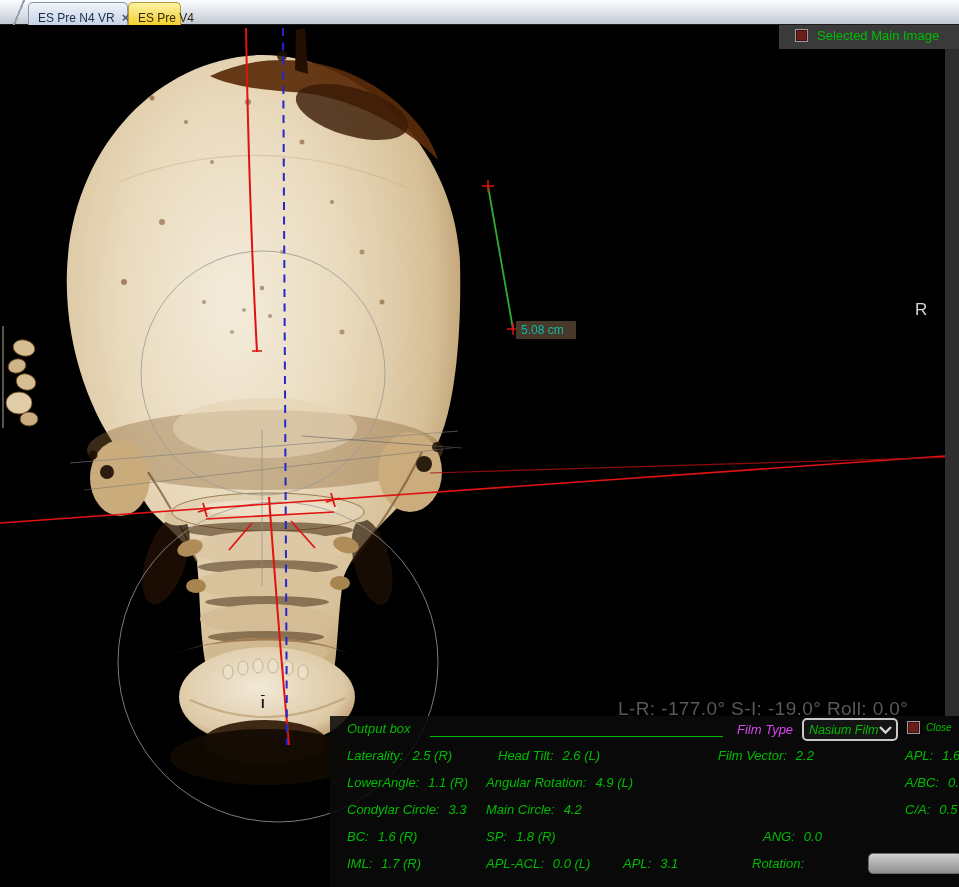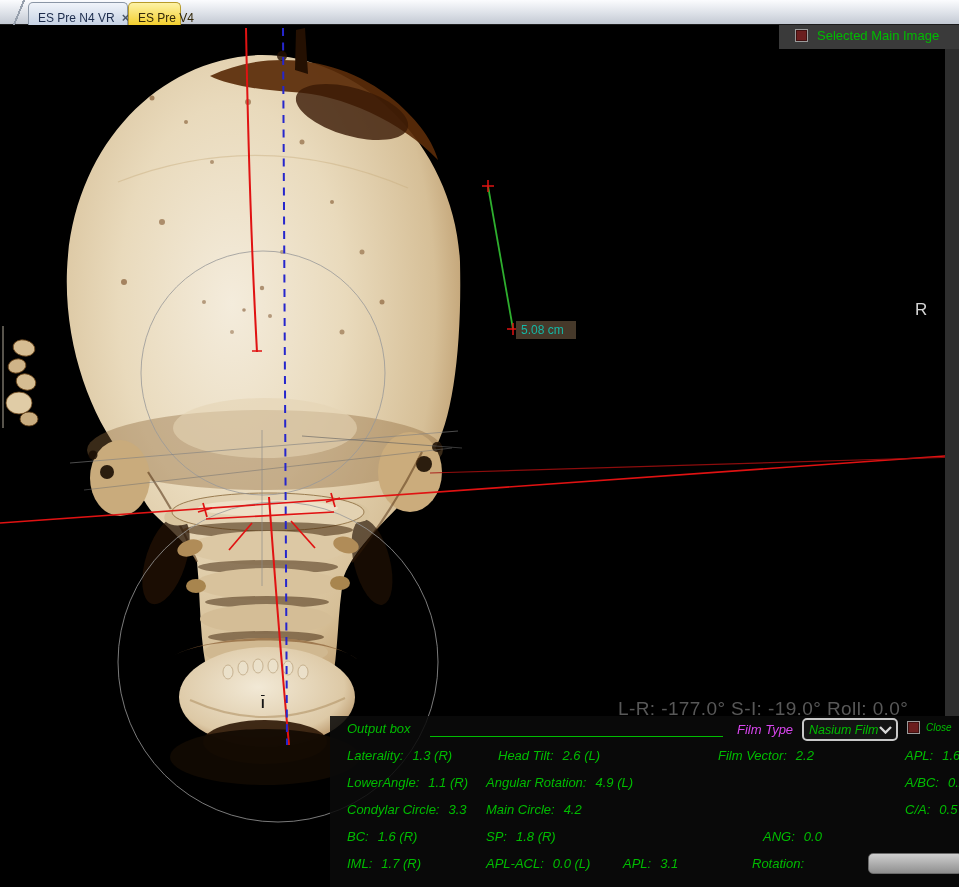--- a/index.html
+++ b/index.html
@@ -219,21 +219,21 @@
         <span class="val">Nasium Film</span>
         <span class="chev">
           <svg width="13" height="8" viewBox="0 0 13 8">
               <path d="M1,1 L6.5,6.5 L12,1" stroke="#d8d8d8" stroke-width="2.4" fill="none"></path>
             </svg>
         </span>
       </div>
       <span class="chk close-chk"></span>
       <span class="close-lbl">Close</span>
 
-      <div class="cell" style="left:17px;top:32px"><span>Laterality:</span><span class="v">1.3 (R)</span></div>
+      <div class="cell" style="left:17px;top:32px"><span>Laterality:</span><span class="v">2.5 (R)</span></div>
       <div class="cell" style="left:168px;top:32px"><span>Head Tilt:</span><span class="v">2.6 (L)</span></div>
       <div class="cell" style="left:388px;top:32px"><span>Film Vector:</span><span class="v">2.2</span></div>
       <div class="cell" style="left:575px;top:32px"><span>APL:</span><span class="v">1.6</span></div>
 
       <div class="cell" style="left:17px;top:59px"><span>LowerAngle:</span><span class="v">1.1 (R)</span></div>
       <div class="cell" style="left:156px;top:59px"><span>Angular Rotation:</span><span class="v">4.9 (L)</span></div>
       <div class="cell" style="left:575px;top:59px"><span>A/BC:</span><span class="v">0.2</span></div>
 
       <div class="cell" style="left:17px;top:86px"><span>Condylar Circle:</span><span class="v">3.3</span></div>
       <div class="cell" style="left:156px;top:86px"><span>Main Circle:</span><span class="v">4.2</span></div>

